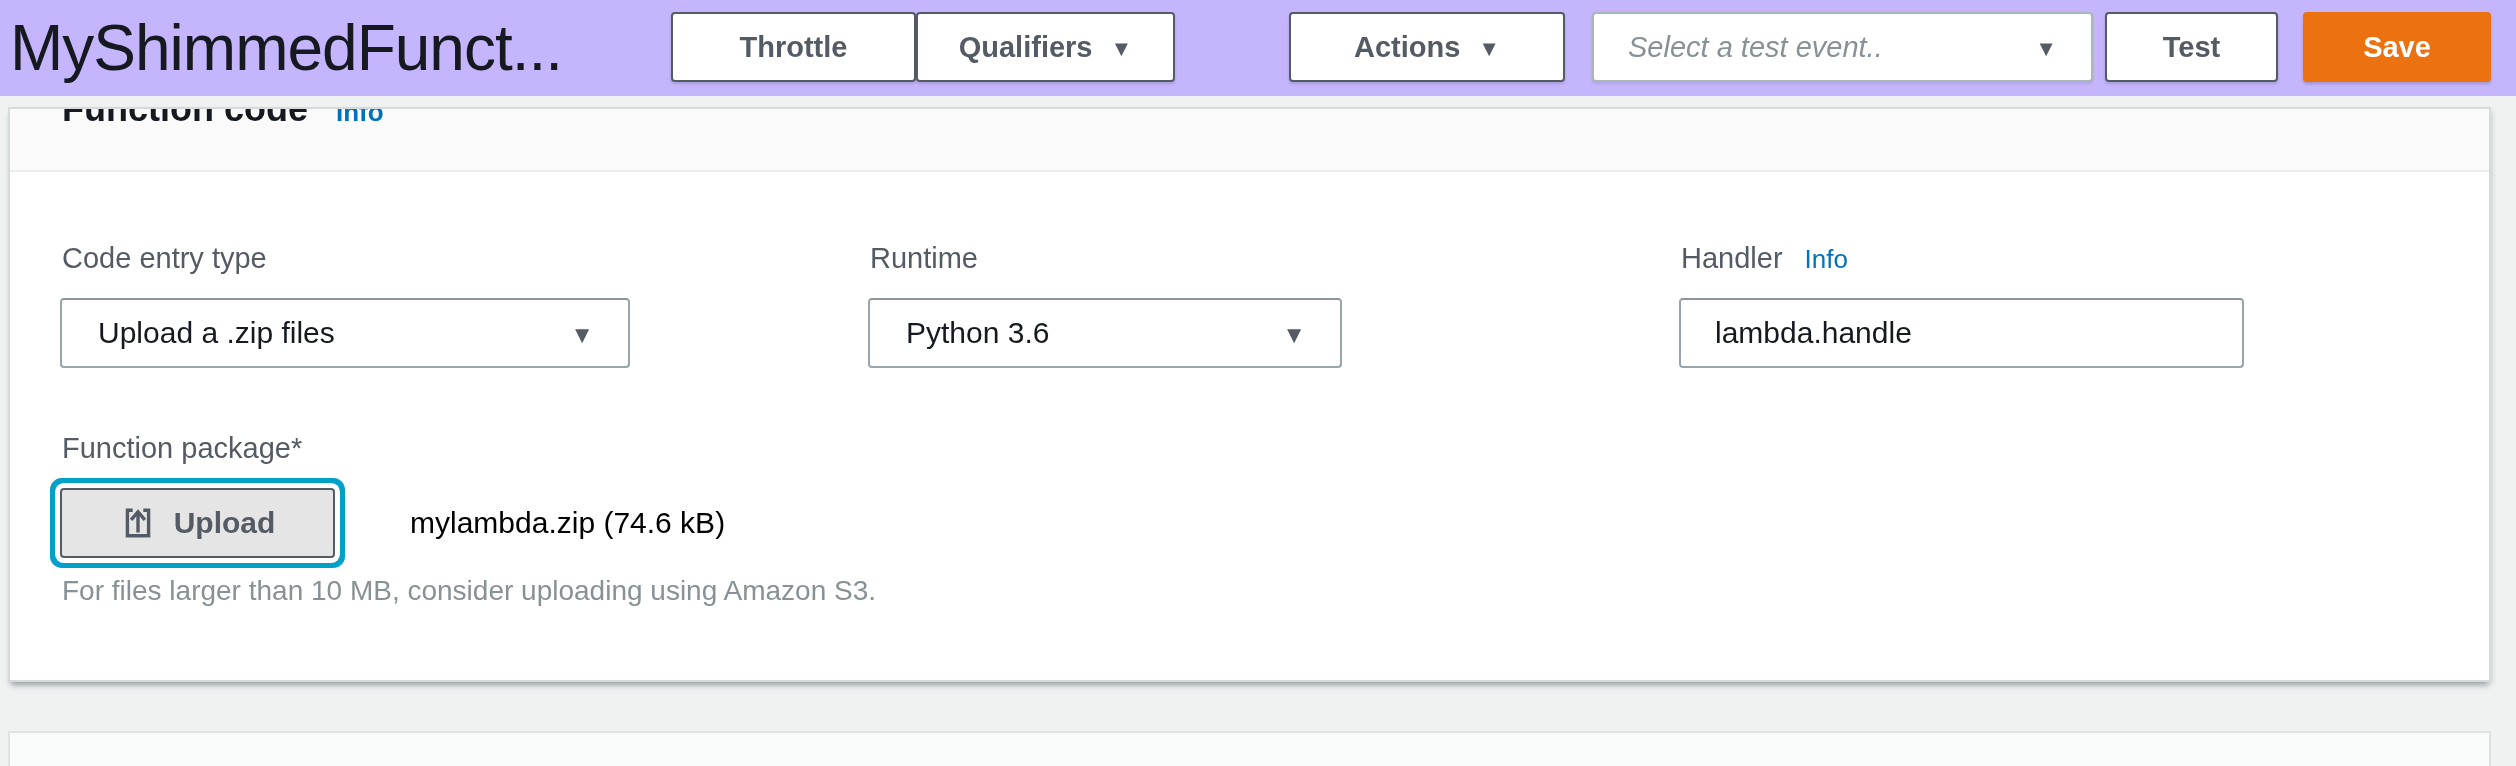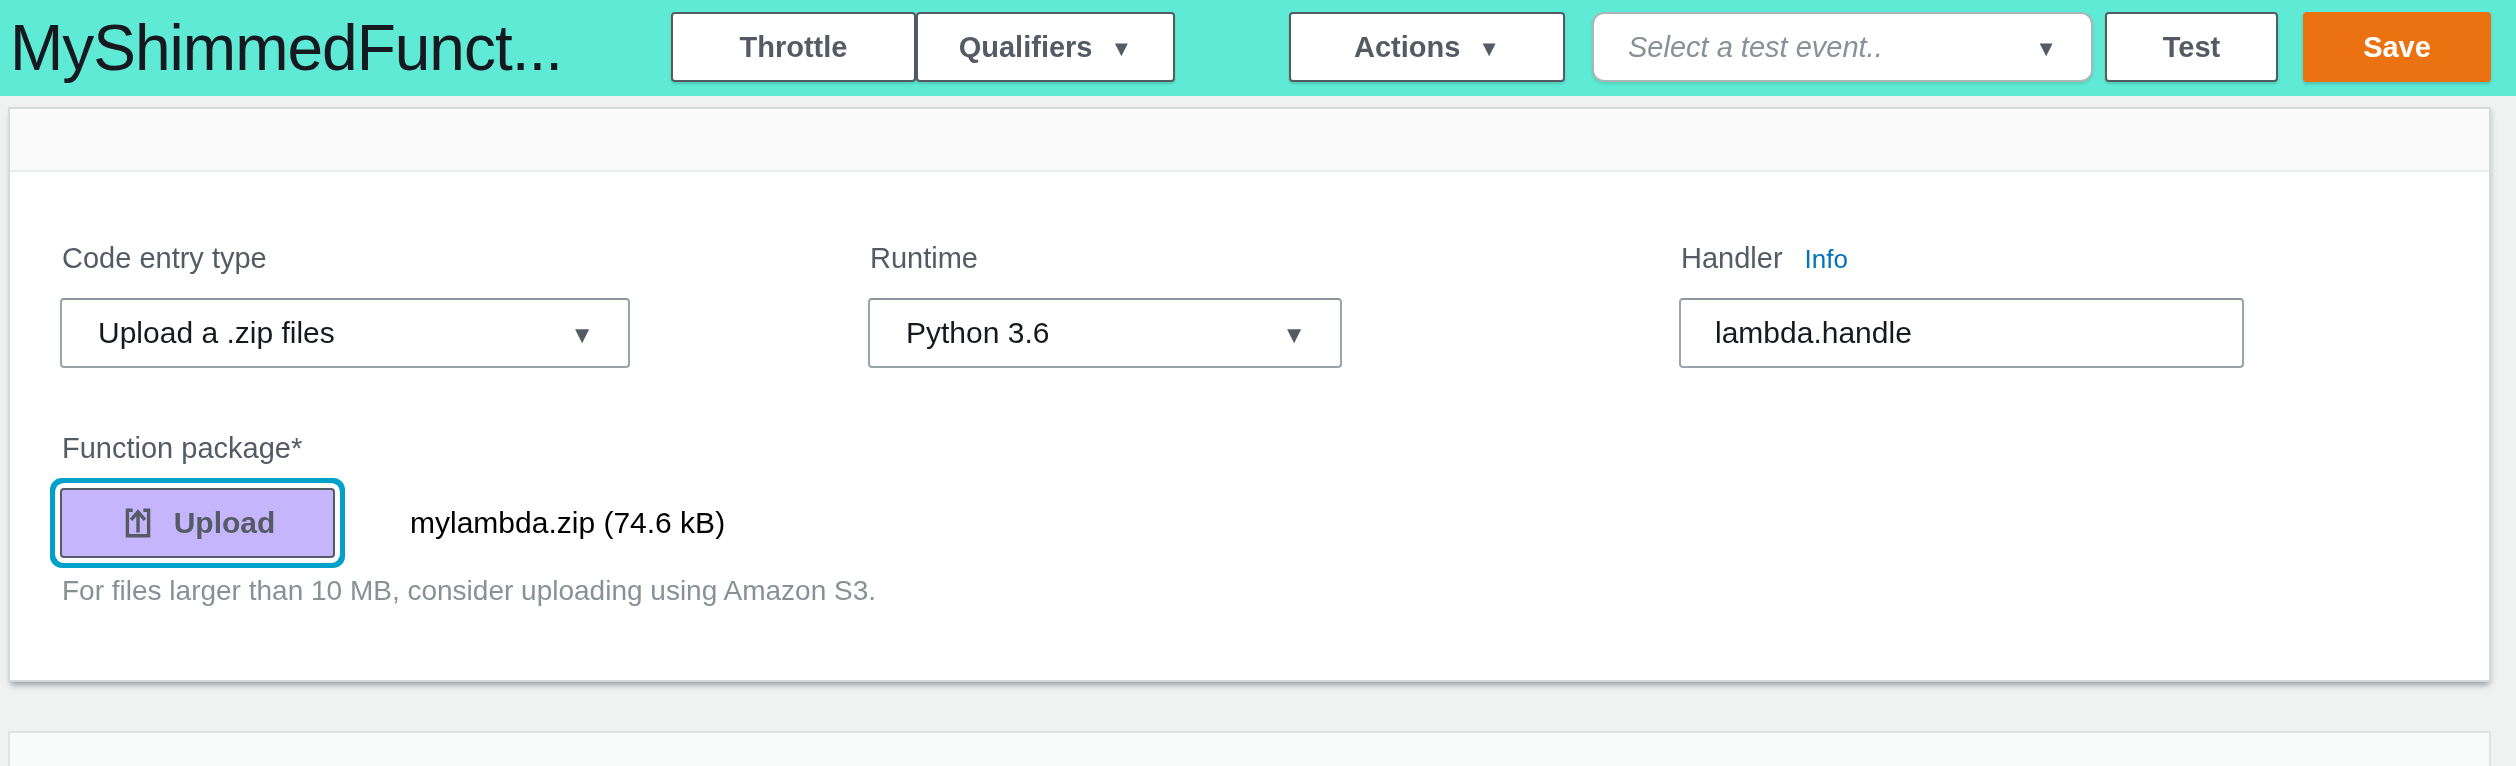--- a/index.html
+++ b/index.html
@@ -6,40 +6,40 @@
   html,body { background:#e9ebeb; }
   #screen {
     position:relative; width:2516px; height:766px; overflow:hidden;
     background:#f0f1f1;
     font-family:"Liberation Sans", sans-serif;
     -webkit-font-smoothing:antialiased;
   }
   
   #topbar {
     position:absolute; left:0; top:0; width:2516px; height:96px;
-    background:#5eead4; z-index:30;
+    background:#c4b5fd; z-index:30;
   }
   #fn-title {
     position:absolute; left:10px; top:2px; height:92px; line-height:92px;
     font-size:64px; color:#16191f; letter-spacing:-1px; white-space:nowrap;
   }
   .hbtn {
     position:absolute; top:12px; height:70px;
     display:flex; align-items:center; justify-content:center; gap:18px;
     background:#ffffff; border:2px solid #545b64; border-radius:4px;
     font-size:29px; font-weight:bold; color:#545b64;
     box-shadow:0 2px 3px rgba(0,0,0,0.14); cursor:pointer; white-space:nowrap;
   }
   .caret { font-size:22px; color:#545b64; font-style:normal; line-height:1; transform:translateY(2px); }
   #btn-throttle   { left:671px;  width:245px; }
   #btn-qualifiers { left:916px;  width:259px; }
   #btn-actions    { left:1289px; width:276px; }
   #select-test-event {
     position:absolute; top:12px; left:1592px; width:501px; height:70px;
-    background:#ffffff; border:2px solid #aab7b8; border-radius:12px;
+    background:#ffffff; border:2px solid #aab7b8; border-radius:4px;
     display:flex; align-items:center; padding-left:34px;
     font-size:29px; font-style:italic; color:#879196;
     box-shadow:0 2px 3px rgba(0,0,0,0.10); cursor:pointer;
   }
   #select-test-event .caret { position:absolute; right:34px; }
   #btn-test { left:2105px; width:173px; }
   #btn-save {
     left:2303px; width:188px; background:#ec7211; border:2px solid #ec7211; color:#ffffff;
     box-shadow:0 2px 3px rgba(0,0,0,0.18);
   }
@@ -73,21 +73,21 @@
   .textbox { padding-left:34px; font-family:"Liberation Sans", sans-serif; outline:none; }
   #field-code-entry { left:50px;   width:570px; }
   #field-runtime    { left:858px;  width:474px; }
   #field-handler    { left:1669px; width:565px; }
   #label-code-entry { left:52px;   top:133px; }
   #label-runtime    { left:860px;  top:133px; }
   #label-handler    { left:1671px; top:133px; }
   #label-package    { left:52px;   top:323px; }
   #btn-upload {
     position:absolute; left:50px; top:379px; width:275px; height:70px;
-    background:#c4b5fd; border:2px solid #545b64; border-radius:4px;
+    background:#e5e5e5; border:2px solid #545b64; border-radius:4px;
     display:flex; align-items:center; justify-content:center; gap:18px;
     font-size:30px; font-weight:bold; color:#545b64; cursor:pointer;
     box-shadow:0 0 0 5px #ffffff, 0 0 0 10px #00a1c9;
   }
   #upload-icon svg { display:block; }
   #file-info {
     position:absolute; left:360px; top:379px; height:70px; line-height:70px;
     font-size:30px; color:#000000; white-space:nowrap;margin-left:40px;
   }
   #upload-helper {
@@ -101,20 +101,21 @@
     z-index:5;
   }
 </style>
 </head>
 <body>
 
 <div id="screen">
 
   <div id="card">
     <div id="card-header"></div>
+    <div id="card-title"><span>Function code</span><span class="info-link">Info</span></div>
 
     <div class="field-label" id="label-code-entry">Code entry type</div>
     <div class="field-label" id="label-runtime">Runtime</div>
     <div class="field-label" id="label-handler"><span>Handler</span><span class="info-link-sm">Info</span></div>
 
     <div class="selectbox" id="field-code-entry">
       <span>Upload a .zip files</span>
       <span class="caret">▼</span>
     </div>
     <div class="selectbox" id="field-runtime">

